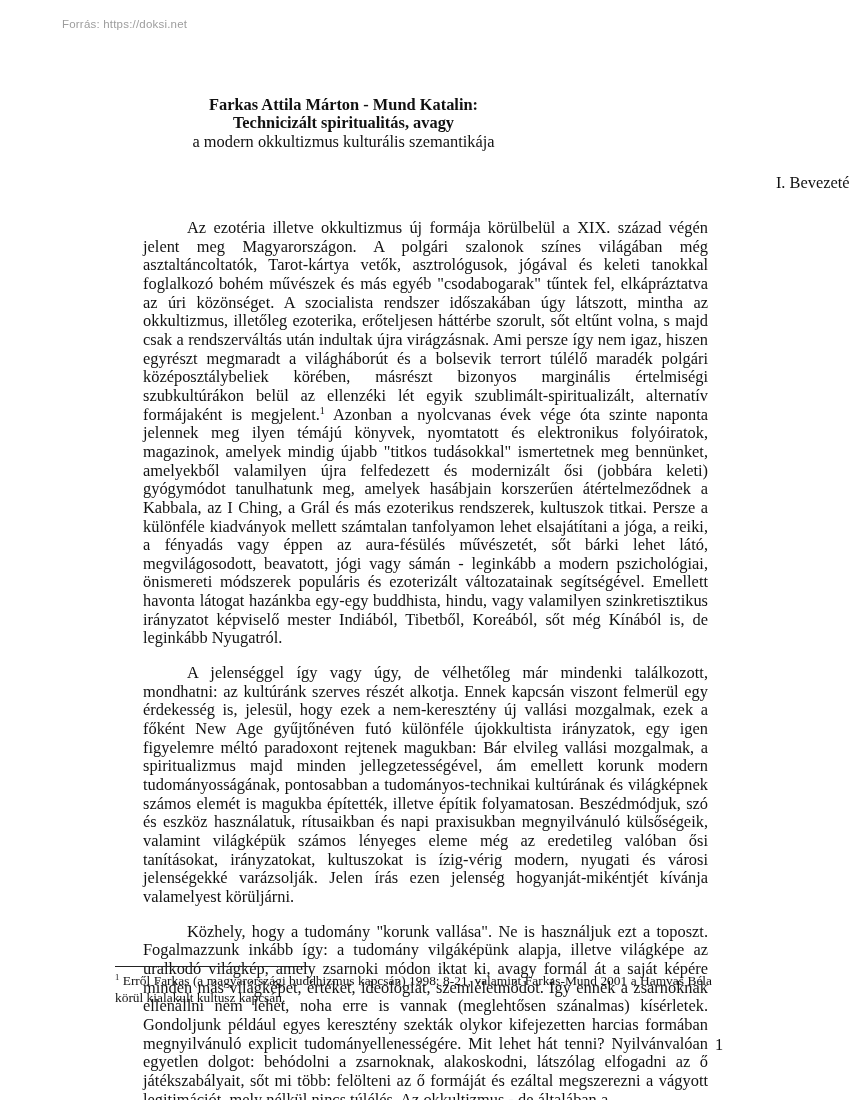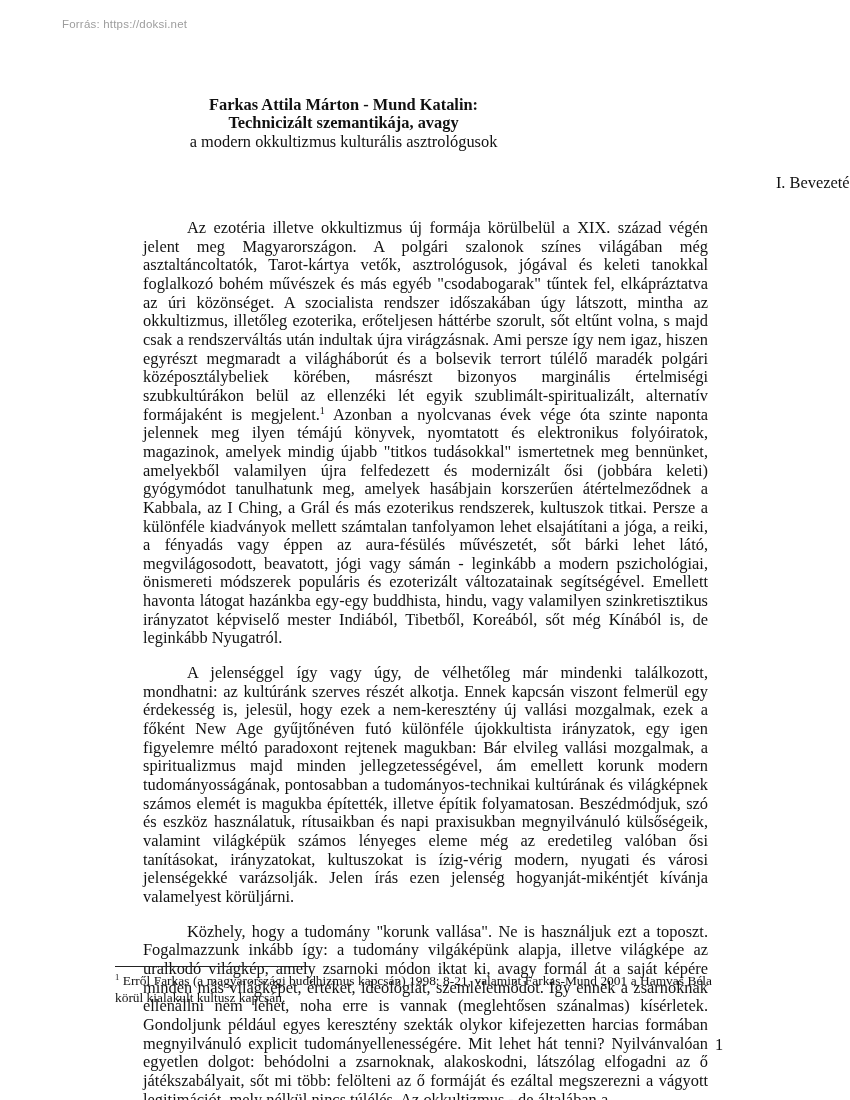--- a/index.html
+++ b/index.html
@@ -98,22 +98,22 @@
 </style>
 </head>
 <body>
 
 <div class="page">
 
   <div class="source-note">Forrás: https://doksi.net</div>
 
   <div class="title-block">
     <div class="title-line-bold">Farkas Attila Márton - Mund Katalin:</div>
-    <div class="title-line-bold">Technicizált szemantikája, avagy</div>
-    <div>a modern okkultizmus kulturális asztrológusok</div>
+    <div class="title-line-bold">Technicizált spiritualitás, avagy</div>
+    <div>a modern okkultizmus kulturális szemantikája</div>
   </div>
 
   <h2 class="section-heading">I. Bevezetés</h2>
 
   <div class="content">
     <p><span>Az ezotéria illetve okkultizmus új formája körülbelül a XIX. század végén jelent meg Magyarországon. A polgári szalonok színes világában még asztaltáncoltatók, Tarot-kártya vetők, asztrológusok, jógával és keleti tanokkal foglalkozó bohém művészek és más egyéb "csodabogarak" tűntek fel, elkápráztatva az úri közönséget. A szocialista rendszer időszakában úgy látszott, mintha az okkultizmus, illetőleg ezoterika, erőteljesen háttérbe szorult, sőt eltűnt volna, s majd csak a rendszerváltás után indultak újra virágzásnak. Ami persze így nem igaz, hiszen egyrészt megmaradt a világháborút és a bolsevik terrort túlélő maradék polgári középosztálybeliek körében, másrészt bizonyos marginális értelmiségi szubkultúrákon belül az ellenzéki lét egyik szublimált-spiritualizált, alternatív formájaként is megjelent.</span><sup class="footnote-ref">1</sup><span> Azonban a nyolcvanas évek vége óta szinte naponta jelennek meg ilyen témájú könyvek, nyomtatott és elektronikus folyóiratok, magazinok, amelyek mindig újabb "titkos tudásokkal" ismertetnek meg bennünket, amelyekből valamilyen újra felfedezett és modernizált ősi (jobbára keleti) gyógymódot tanulhatunk meg, amelyek hasábjain korszerűen átértelmeződnek a Kabbala, az I Ching, a Grál és más ezoterikus rendszerek, kultuszok titkai. Persze a különféle kiadványok mellett számtalan tanfolyamon lehet elsajátítani a jóga, a reiki, a fényadás vagy éppen az aura-fésülés művészetét, sőt bárki lehet látó, megvilágosodott, beavatott, jógi vagy sámán - leginkább a modern pszichológiai, önismereti módszerek populáris és ezoterizált változatainak segítségével. Emellett havonta látogat hazánkba egy-egy buddhista, hindu, vagy valamilyen szinkretisztikus irányzatot képviselő mester Indiából, Tibetből, Koreából, sőt még Kínából is, de leginkább Nyugatról.</span></p>
     <p>A jelenséggel így vagy úgy, de vélhetőleg már mindenki találkozott, mondhatni: az kultúránk szerves részét alkotja. Ennek kapcsán viszont felmerül egy érdekesség is, jelesül, hogy ezek a nem-keresztény új vallási mozgalmak, ezek a főként New Age gyűjtőnéven futó különféle újokkultista irányzatok, egy igen figyelemre méltó paradoxont rejtenek magukban: Bár elvileg vallási mozgalmak, a spiritualizmus majd minden jellegzetességével, ám emellett korunk modern tudományosságának, pontosabban a tudományos-technikai kultúrának és világképnek számos elemét is magukba építették, illetve építik folyamatosan. Beszédmódjuk, szó és eszköz használatuk, rítusaikban és napi praxisukban megnyilvánuló külsőségeik, valamint világképük számos lényeges eleme még az eredetileg valóban ősi tanításokat, irányzatokat, kultuszokat is ízig-vérig modern, nyugati és városi jelenségekké varázsolják. Jelen írás ezen jelenség hogyanját-mikéntjét kívánja valamelyest körüljárni.</p>
     <p>Közhely, hogy a tudomány "korunk vallása". Ne is használjuk ezt a toposzt. Fogalmazzunk inkább így: a tudomány vilgáképünk alapja, illetve világképe az uralkodó világkép, amely zsarnoki módon iktat ki, avagy formál át a saját képére minden más világképet, értéket, ideológiát, szemléletmódot. Így ennek a zsarnoknak ellenállni nem lehet, noha erre is vannak (meglehtősen szánalmas) kísérletek. Gondoljunk például egyes keresztény szekták olykor kifejezetten harcias formában megnyilvánuló explicit tudományellenességére. Mit lehet hát tenni? Nyilvánvalóan egyetlen dolgot: behódolni a zsarnoknak, alakoskodni, látszólag elfogadni az ő játékszabályait, sőt mi több: felölteni az ő formáját és ezáltal megszerezni a vágyott legitimációt, mely nélkül nincs túlélés. Az okkultizmus - de általában a</p>
   </div>
 

